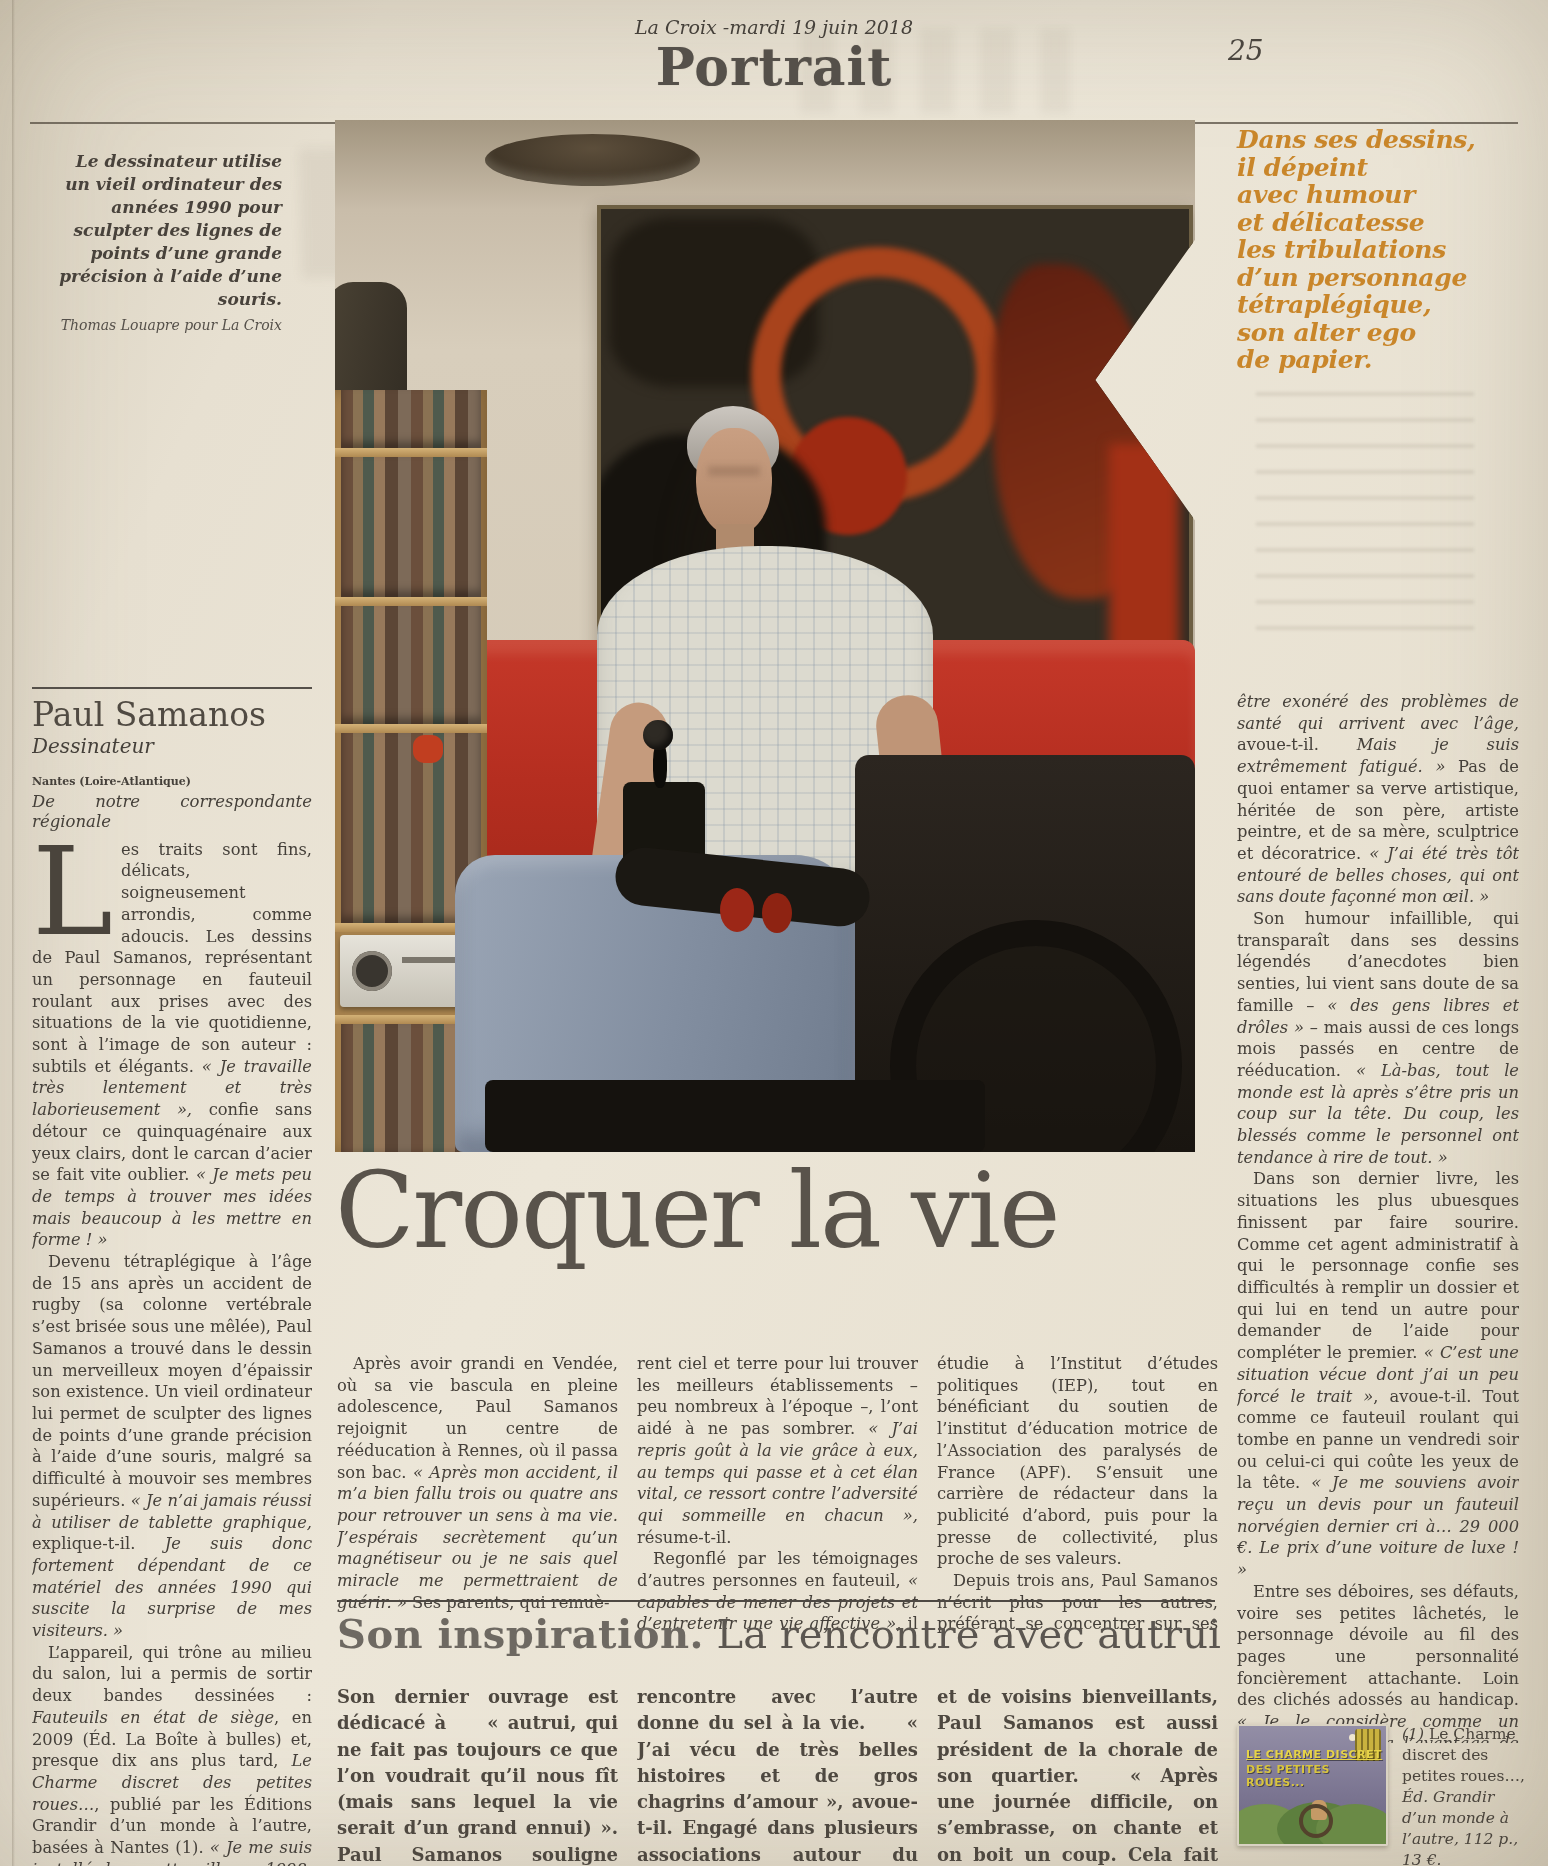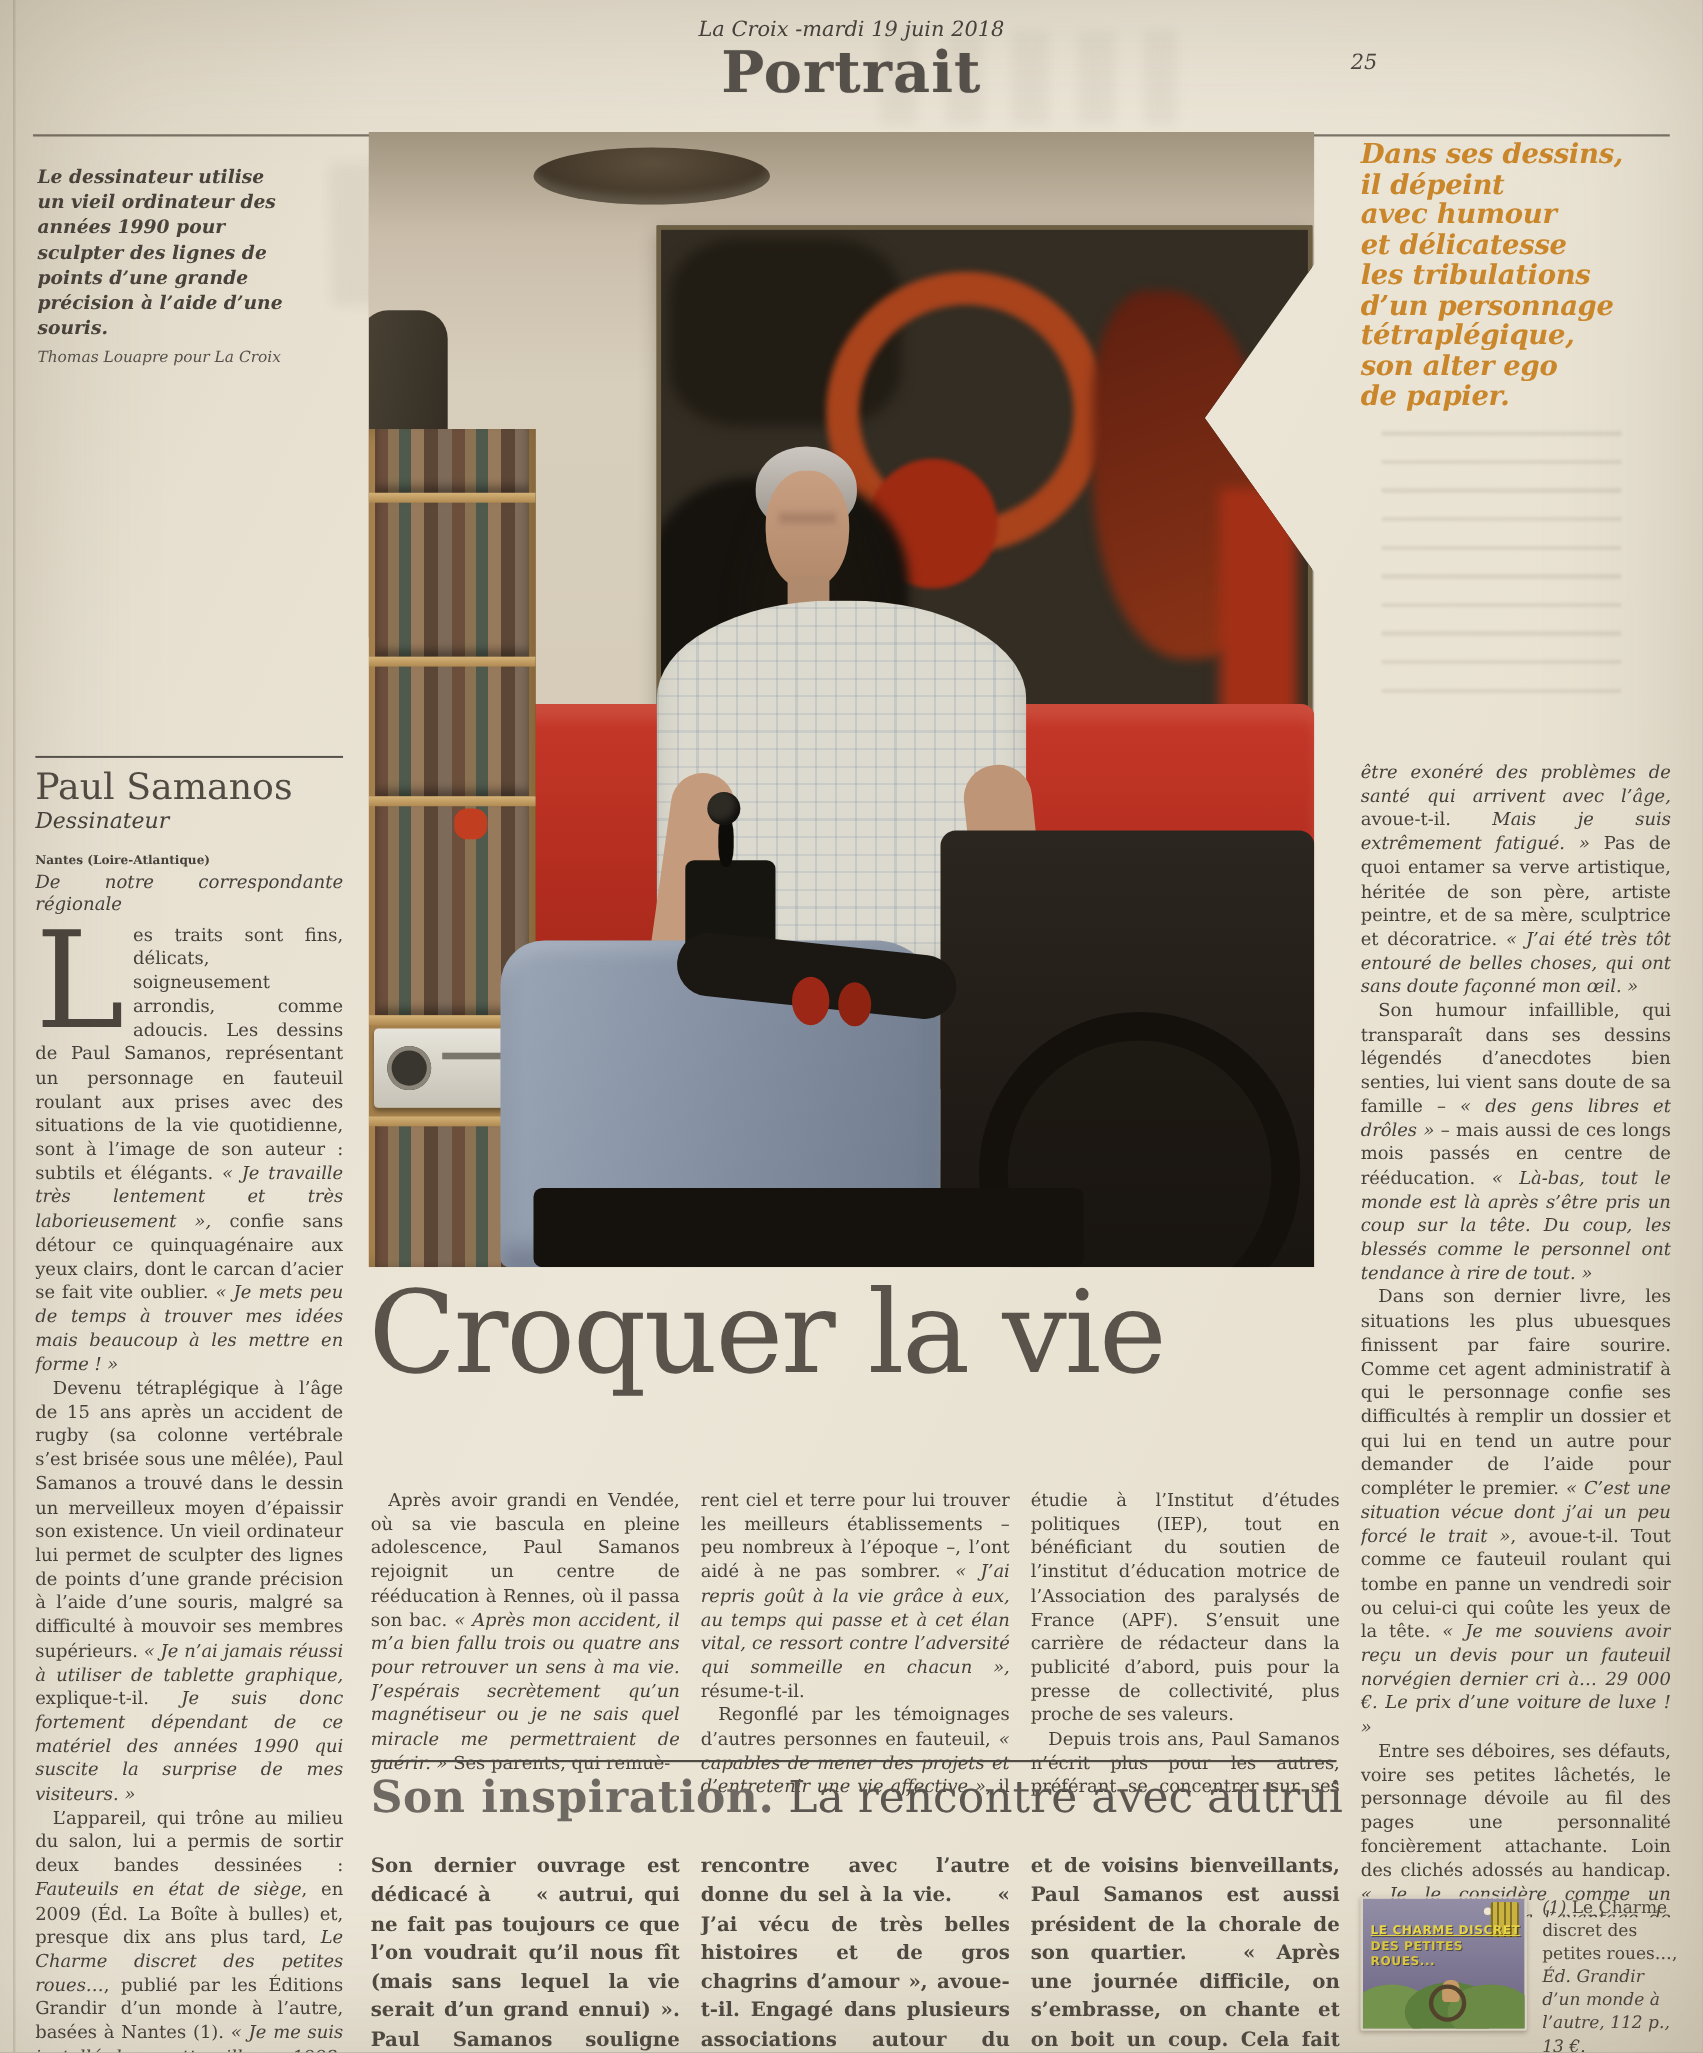--- a/index.html
+++ b/index.html
@@ -7,28 +7,28 @@
     background:linear-gradient(115deg,#d9d1bf 0%,#e7e0d1 16%,#ece6d8 45%,#e8e1d1 78%,#dbd3c1 100%);
     box-shadow:inset 0 0 140px rgba(120,105,80,.28);
     font-family:"DejaVu Serif","Liberation Serif",serif;color:#453f38;}
   .page::after{content:"";position:absolute;left:12px;top:0;width:3px;height:100%;
     background:linear-gradient(90deg,rgba(90,78,60,.25),rgba(90,78,60,0));pointer-events:none;}
   .abs{position:absolute;}
   
   .dateline{left:0;right:0;top:16px;text-align:center;font-style:italic;font-size:19px;color:#45403a;}
   .section-title{left:0;right:0;top:36px;text-align:center;font-weight:bold;font-size:52px;
     letter-spacing:1px;color:#55504a;text-shadow:0 0 1px rgba(80,70,55,.3);}
-  .page-number{left:1228px;top:46px;font-style:italic;font-size:19px;color:#4a453e;}
+  .page-number{left:1228px;top:34px;font-style:italic;font-size:28px;color:#4a453e;}
   .header-rule{left:30px;top:122px;width:1488px;height:0;border-top:2px solid rgba(85,78,66,.75);}
   .ghost-a{left:300px;top:140px;width:640px;height:130px;opacity:.45;filter:blur(6px);
     background:repeating-linear-gradient(90deg,rgba(110,98,80,.20) 0 46px,rgba(110,98,80,0) 46px 80px);transform:rotate(-1.5deg);}
   .ghost-b{left:800px;top:28px;width:270px;height:86px;opacity:.3;filter:blur(5px);
     background:repeating-linear-gradient(90deg,rgba(110,98,80,.22) 0 34px,rgba(110,98,80,0) 34px 60px);}
   
-  .caption-block{left:34px;top:150px;width:232px;}
+  .caption-block{left:50px;top:150px;width:232px;text-align:right;}
   .caption-text{font-weight:bold;font-style:italic;font-size:17px;line-height:23px;color:#48423b;}
   .caption-credit{margin-top:6px;font-style:italic;font-size:14px;color:#55504a;}
   
   .photo{left:335px;top:120px;width:860px;height:1032px;overflow:hidden;
     background:linear-gradient(180deg,#a2957f 0,#c9bdaa 90px,#d8cebc 230px,#d3c8b5 100%);
     clip-path:polygon(0 0,100% 0,100% 11.6%,88.4% 25.2%,100% 38.8%,100% 100%,0 100%);
     box-shadow:0 0 0 1px rgba(90,80,65,.25);}
   .photo .abs{position:absolute;}
   .floor{left:0;top:935px;width:860px;height:97px;background:linear-gradient(180deg,#97876f,#837459);}
   .lamp-shade{left:150px;top:14px;width:215px;height:52px;border-radius:50%;

